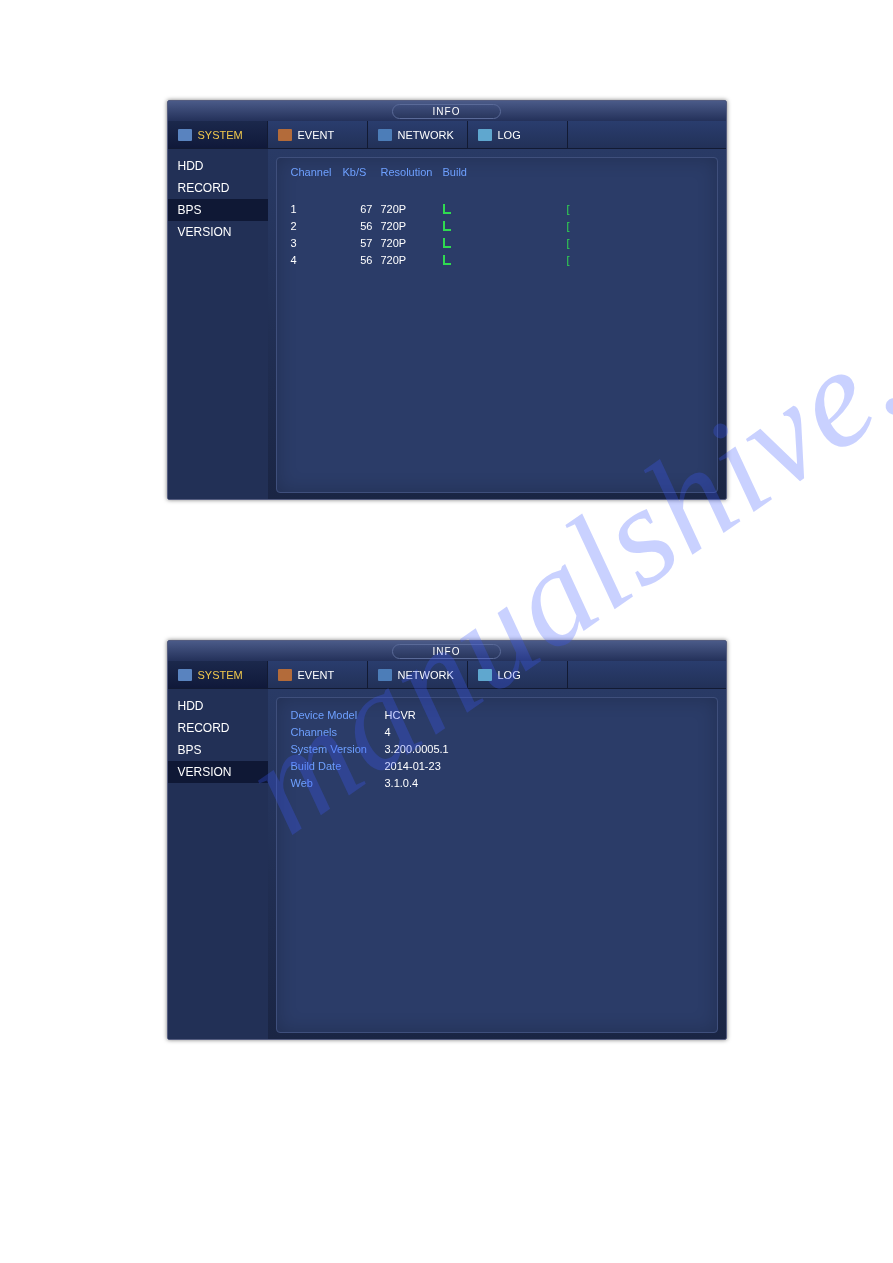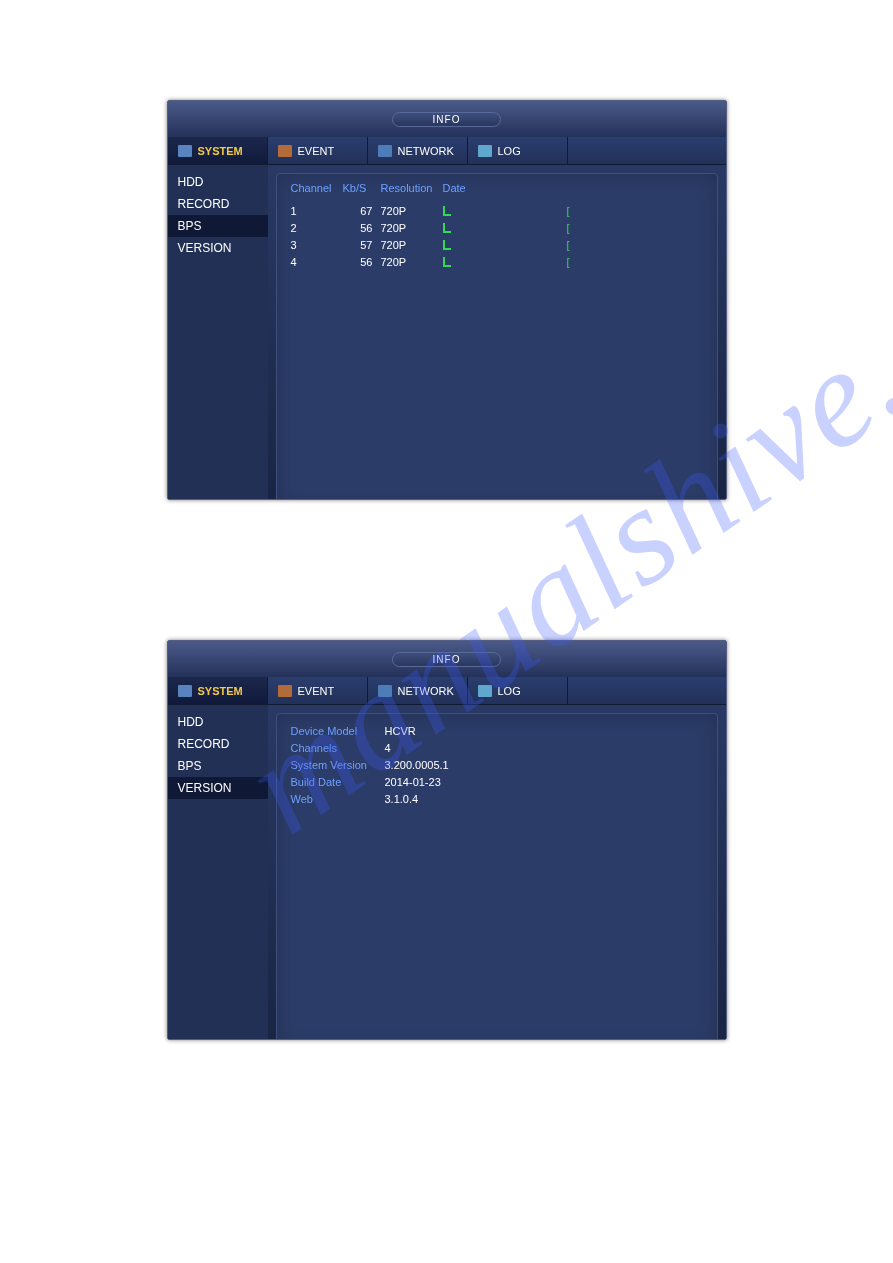--- a/index.html
+++ b/index.html
@@ -1,36 +1,36 @@
 <!DOCTYPE html>
 <html><head>
   <meta charset="utf-8">
   <style>
     * { margin: 0; padding: 0; box-sizing: border-box; }
     body { background: #fff; font-family: Arial, sans-serif; font-size: 11px; display: flex; flex-direction: column; align-items: center; padding: 100px 0 60px; gap: 140px; position: relative; }
     .panel { width: 560px; height: 400px; background: linear-gradient(180deg,#2b3d6a,#1a2544); border: 1px solid #555d80; border-radius: 2px; overflow: hidden; box-shadow: 0 0 4px rgba(0,0,0,0.5); }
-    .titlebar { height: 36px; display: flex; justify-content: center; align-items: center; background: linear-gradient(180deg,#4a5a88,#24315a); }
+    .titlebar { height: 20px; display: flex; justify-content: center; align-items: center; background: linear-gradient(180deg,#4a5a88,#24315a); }
     .title-pill { padding: 1px 40px; font-size: 10px; color: #fff; background: linear-gradient(180deg,#3e4e7c,#2a375e); border: 1px solid #5a6a98; border-radius: 10px; letter-spacing: 1px; }
     .tabs { height: 28px; display: flex; background: linear-gradient(180deg,#2a3d6e,#223158); border-bottom: 1px solid #121a33; }
     .tab { flex: none; width: 100px; display: flex; align-items: center; gap: 6px; padding: 0 10px; font-size: 11px; color: #fff; border-right: 1px solid #121a33; cursor: pointer; }
     .tab.first { width: 100px; background: linear-gradient(180deg,#1b284c,#10193a); }
-    .tab.first span.label { color: #f2c94c; font-weight: bold; }
+    .tab.first span.label { color: #f2c94c; font-weight: normal; }
     .tab .label { color: #fff; }
     .tab-icon { width: 14px; height: 12px; display: inline-block; background: #6a8ac9; border-radius: 1px; position: relative; }
     .tab-icon.system { background: #5983bf; }
     .tab-icon.event { background: #b36b3a; }
     .tab-icon.network { background: #4c7db8; }
     .tab-icon.log { background: #5fa7cf; }
     .body { display: flex; height: calc(100% - 46px); }
     .sidebar { width: 100px; background: #223056; padding-top: 6px; }
     .side-item { padding: 4px 10px; font-size: 12px; color: #fff; cursor: pointer; }
     .side-item.active { background: #0f1835; }
     .content { flex: 1; padding: 8px; }
     .content-inner { width: 100%; height: 100%; background: #2b3c68; border: 1px solid #3f4f7c; border-radius: 4px; padding: 8px 14px; color: #fff; font-size: 11px; box-shadow: inset 0 0 20px rgba(0,0,0,0.2); }
-    .bps-header { display: flex; gap: 8px; color: #6ea0ff; font-size: 11px; margin-bottom: 8px; }
+    .bps-header { display: flex; gap: 8px; color: #6ea0ff; font-size: 11px; margin-bottom: 22px; }
     .bps-header .h-ch { width: 44px; }
     .bps-header .h-kb { width: 30px; }
     .bps-header .h-res { width: 54px; }
     .bps-header .h-wave { }
     .bps-row { display: flex; gap: 8px; align-items: center; height: 17px; }
     .bps-row .c-ch { width: 44px; }
     .bps-row .c-kb { width: 30px; text-align: right; }
     .bps-row .c-res { width: 54px; }
     .bps-row .c-wave1 { width: 8px; height: 10px; border-left: 2px solid #2fdb50; border-bottom: 2px solid #2fdb50; }
     .bps-row .c-gap { width: 100px; }
@@ -73,21 +73,21 @@
       <div class="side-item">RECORD</div>
       <div class="side-item active">BPS</div>
       <div class="side-item">VERSION</div>
     </div>
     <div class="content">
       <div class="content-inner">
         <div class="bps-header">
           <span class="h-ch">Channel</span>
           <span class="h-kb">Kb/S</span>
           <span class="h-res">Resolution</span>
-          <span class="h-wave">Date</span>
+          <span class="h-wave">Build</span>
         </div>
         <div class="bps-row">
           <span class="c-ch">1</span>
           <span class="c-kb">67</span>
           <span class="c-res">720P</span>
           <span class="c-wave1"></span>
           <span class="c-gap"></span>
           <span class="c-wave2">[</span>
         </div>
         <div class="bps-row">

